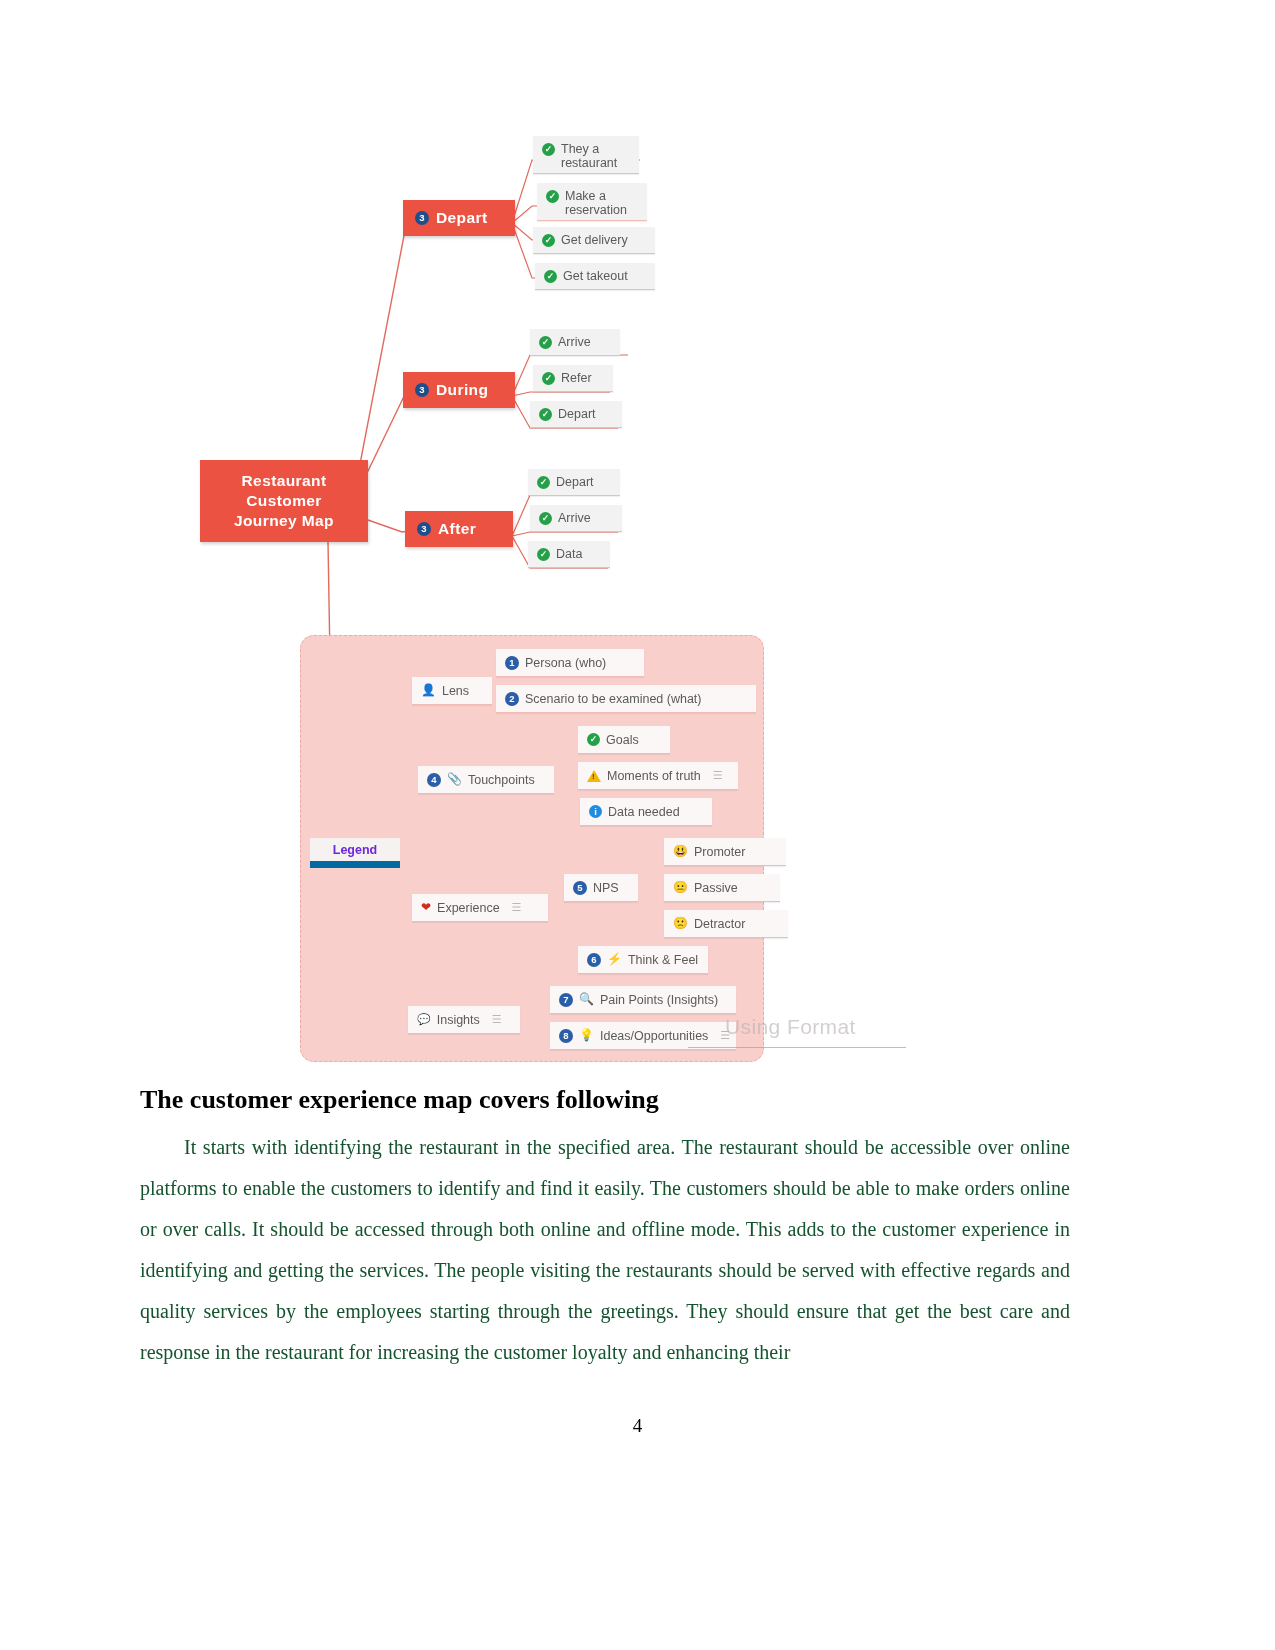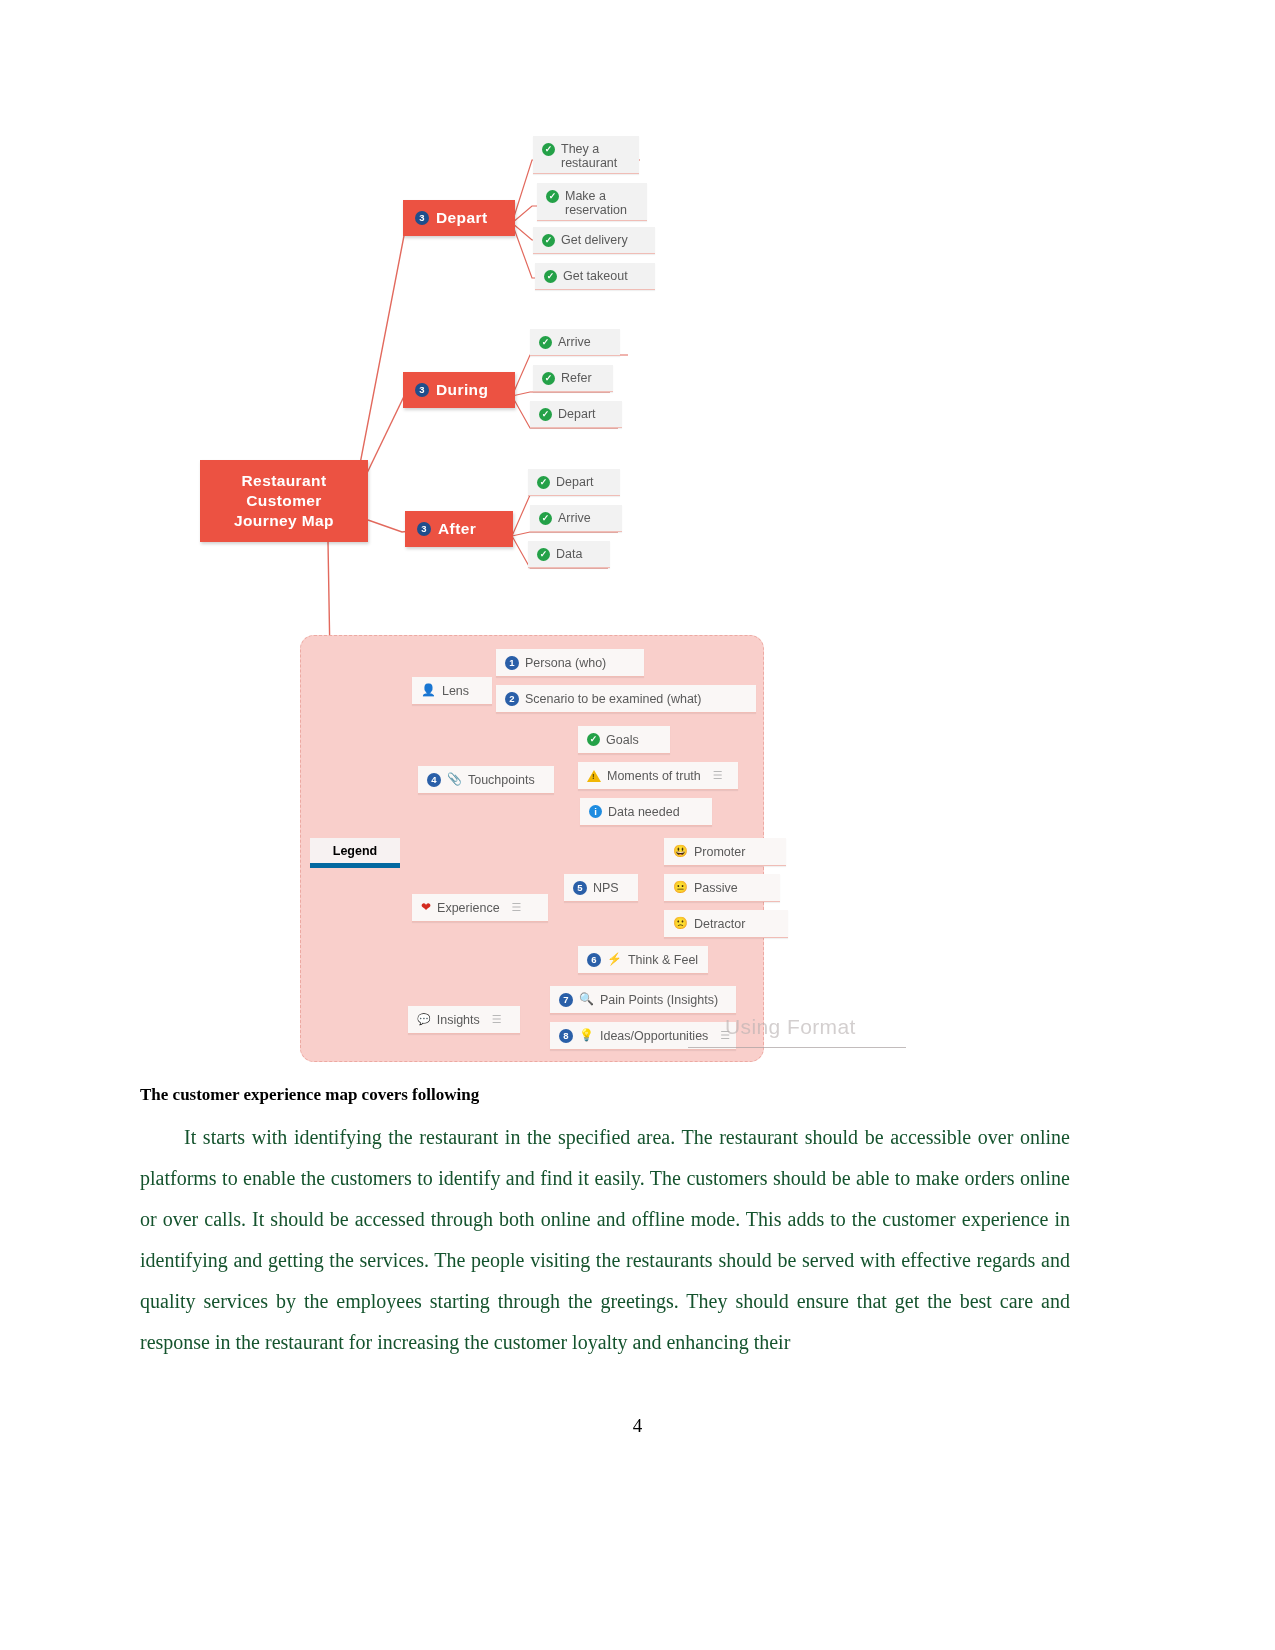--- a/index.html
+++ b/index.html
@@ -144,25 +144,25 @@
 
   
   .legend-panel {
     position: absolute;
     background: #f9cfcb;
     border: 1px dashed #eda9a2;
     border-radius: 14px;
   }
   .node.legend-label {
     background: #f7f2f2;
-    color: #000000;
+    color: #6d28d9;
     font-weight: bold;
     font-size: 12.5px;
     padding: 7px 14px;
-    border-bottom: 5px solid #0369a1;
+    border-bottom: 7px solid #0369a1;
   }
   .node.leaf.on-pink { background: #faf7f6; }
 
   .watermark {
     position: absolute;
     color: #b9b2b2;
     opacity: 0.62;
     font-family: "Liberation Sans", sans-serif;
     font-size: 21px;
     letter-spacing: 0.4px;
@@ -179,21 +179,21 @@
   
   .doc-body {
     position: absolute;
     left: 140px;
     top: 1085px;
     width: 930px;
   }
   .doc-heading {
     font-family: "Liberation Serif", serif;
     font-weight: bold;
-    font-size: 17px;
+    font-size: 26px;
     color: #000;
     margin: 0 0 12px 0;
   }
   .doc-para {
     font-family: "Liberation Serif", serif;
     font-size: 20px;
     line-height: 41px;
     color: #14532d;
     text-align: justify;
     text-indent: 44px;

